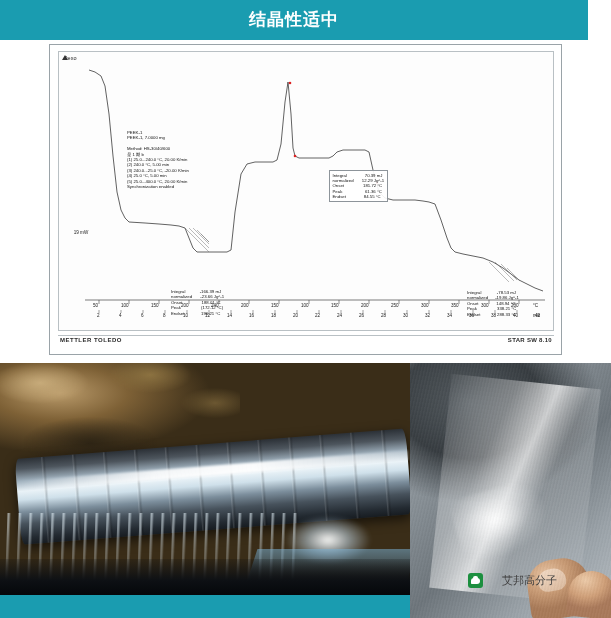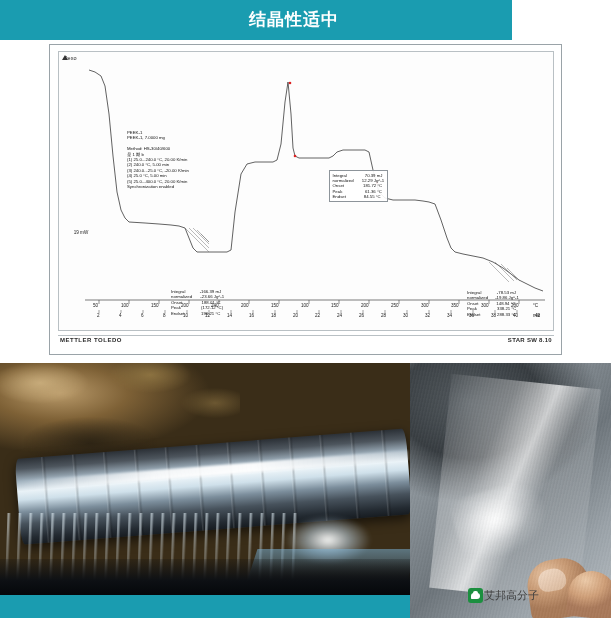--- a/index.html
+++ b/index.html
@@ -21,21 +21,21 @@
     left: 0; top: 0;
     width: 611px;
     height: 618px;
     background: #ffffff;
   }
 
   
   .title-bar {
     position: absolute;
     left: 0; top: 0;
-    width: 512px;
+    width: 588px;
     height: 40px;
     background: #1a9cb0;
   }
   .title-bar-right {
     position: absolute;
     left: 588px; top: 0;
     width: 23px;
     height: 40px;
     background: #ffffff;
   }
@@ -315,24 +315,24 @@
     top: 595px;
     width: 410px;
     height: 23px;
     background: #1a9cb0;
   }
 
   
   .account-chip {
     position: absolute;
     left: 468px;
-    top: 588px;
+    top: 573px;
     display: flex;
     align-items: flex-start;
-    gap: 1px;
+    gap: 19px;
   }
   .chip-logo {
     width: 15px; height: 15px;
     border-radius: 3px;
     background: #1c8f3f;
     position: relative;
     flex: none;
   }
   .chip-logo::before {
     content: "";

